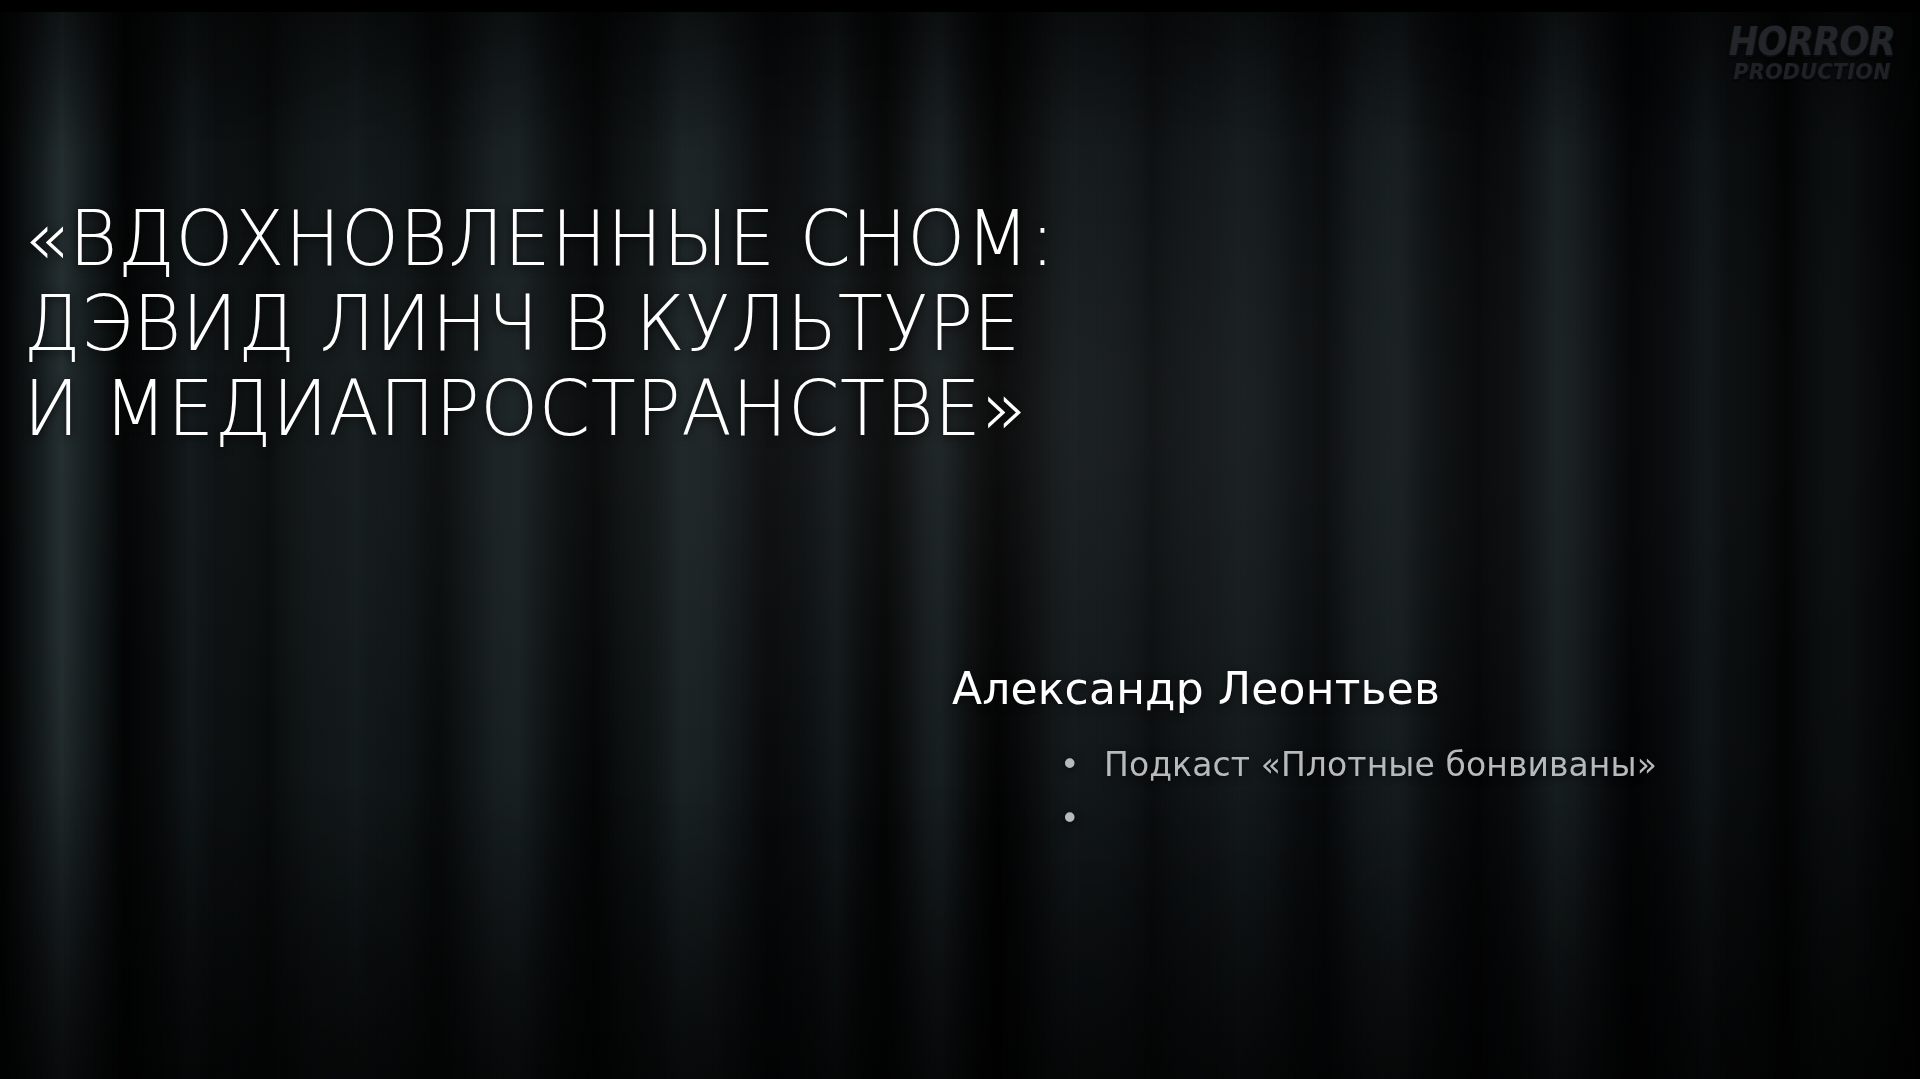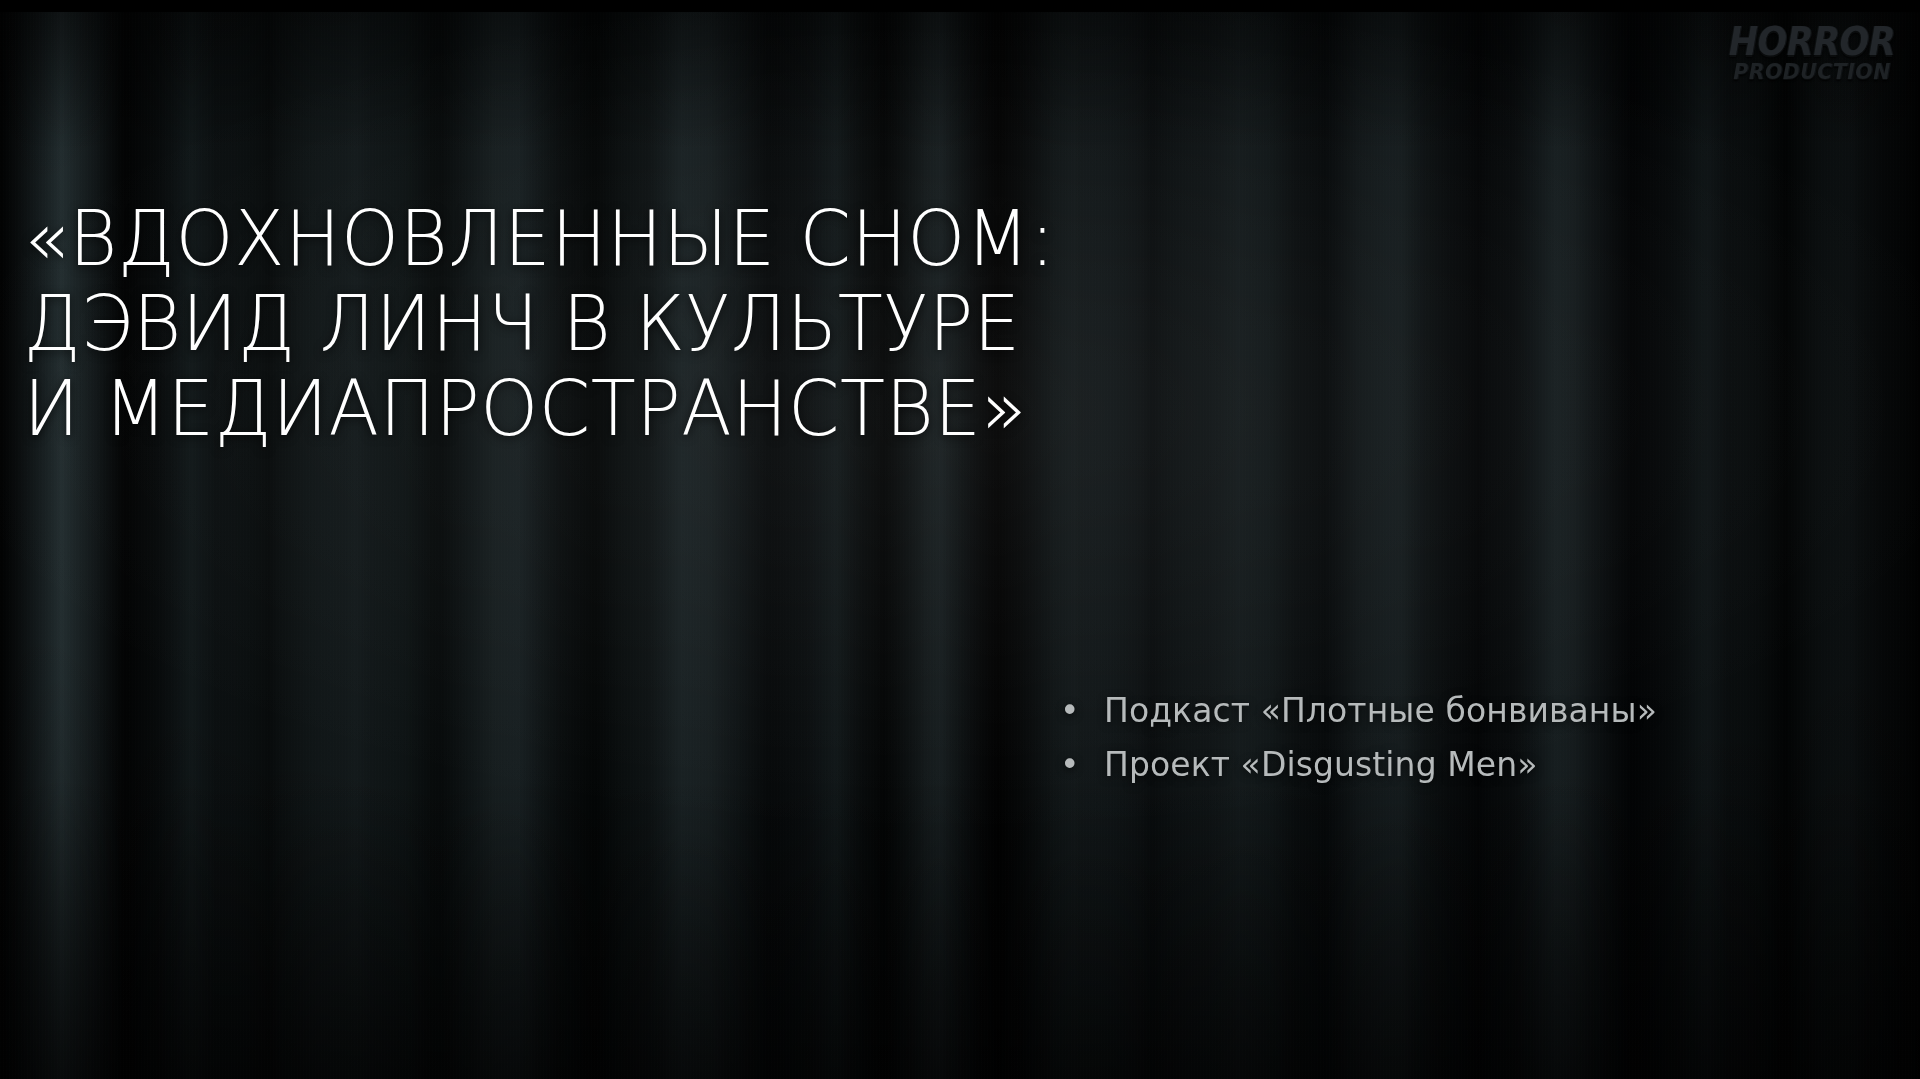--- a/index.html
+++ b/index.html
@@ -243,25 +243,25 @@
     <span class="logo-sub">PRODUCTION</span>
   </div>
 
   <div id="title-block">
     <span class="title-line">«ВДОХНОВЛЕННЫЕ СНОМ:</span>
     <span class="title-line">ДЭВИД ЛИНЧ В КУЛЬТУРЕ</span>
     <span class="title-line">И МЕДИАПРОСТРАНСТВЕ»</span>
   </div>
 
   <div id="credits-block">
+    <span id="speaker-name">Александр Леонтьев</span>
     <ul id="credits-list">
       <li>
         <span class="bullet-dot">•</span>
         <span>Подкаст «Плотные бонвиваны»</span>
       </li>
       <li>
         <span class="bullet-dot">•</span>
-        <span>Проект «Disgusting Men»</span>
       </li>
     </ul>
   </div>
 
 </div>
 
 </body></html>

